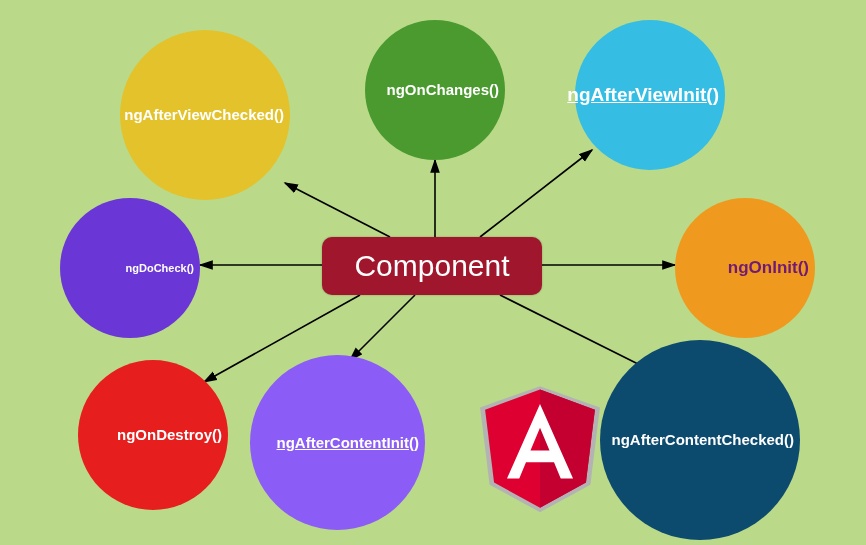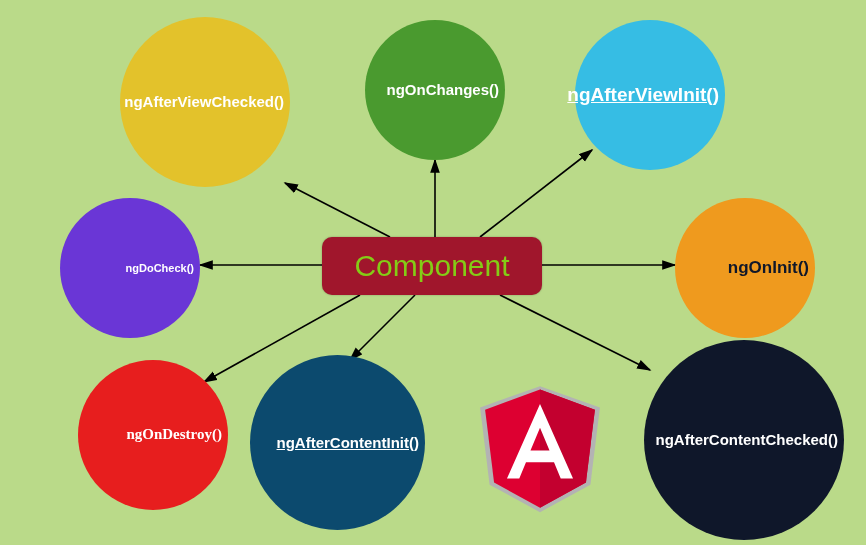--- a/index.html
+++ b/index.html
@@ -9,21 +9,21 @@
     background: #bada89;
     position: relative;
     font-family: Arial, Helvetica, sans-serif;
     overflow: hidden;
   }
   .diagram { position: relative; width: 100%; height: 100%; }
   svg.arrows { position: absolute; top: 0; left: 0; width: 866px; height: 545px; pointer-events: none; }
   .center-box {
     position: absolute;
     background: #a0162c;
-    color: #84cc16;
+    color: #ffffff;
     font-size: 30px;
     border-radius: 10px;
     display: flex;
     align-items: center;
     justify-content: center;
     left: 322px; top: 237px; width: 220px; height: 58px;
     box-shadow: 0 0 2px rgba(0,0,0,.3);
   }
   .node {
     position: absolute;
@@ -31,21 +31,21 @@
     display: flex;
     align-items: center;
     justify-content: flex-end;
     color: #fff;
     font-weight: bold;
     text-align: center;
     padding: 6px;
   }
   .node span { line-height: 1.15; }
   .node a { color: #fff; text-decoration: underline; }
-  .node.black-text { color: #0f172a; }
+  .node.black-text { color: #701a75; }
   .logo { position: absolute; left: 470px; top: 370px; width: 140px; height: 150px; }
 </style>
 </head>
 <body>
 
 <div class="diagram">
 
   <svg class="arrows" viewBox="0 0 866 545">
     <defs>
       <marker id="ah" markerWidth="10" markerHeight="10" refX="8" refY="3" orient="auto">
@@ -59,49 +59,49 @@
     <line x1="542" y1="265" x2="675" y2="265" stroke="#000" stroke-width="1.6" marker-end="url(#ah)"></line>
     <line x1="360" y1="295" x2="204" y2="382" stroke="#000" stroke-width="1.6" marker-end="url(#ah)"></line>
     <line x1="415" y1="295" x2="350" y2="360" stroke="#000" stroke-width="1.6" marker-end="url(#ah)"></line>
     <line x1="500" y1="295" x2="650" y2="370" stroke="#000" stroke-width="1.6" marker-end="url(#ah)"></line>
   </svg>
 
   <div class="center-box">
     <span>Component</span>
   </div>
 
-  <div class="node" style="left:120px; top:17px; width:170px; height:170px; background:#e3c22b; font-size:15px;">
+  <div class="node" style="left:120px; top:30px; width:170px; height:170px; background:#e3c22b; font-size:15px;">
     <span>ngAfterViewChecked()</span>
   </div>
 
   <div class="node" style="left:365px; top:20px; width:140px; height:140px; background:#4a9a2f; font-size:15px;">
     <span>ngOnChanges()</span>
   </div>
 
   <div class="node" style="left:575px; top:20px; width:150px; height:150px; background:#36bde4; font-size:19px;">
     <a href="#"><span>ngAfterViewInit()</span></a>
   </div>
 
   <div class="node" style="left:60px; top:198px; width:140px; height:140px; background:#6a36d6; font-size:11px;">
     <span>ngDoCheck()</span>
   </div>
 
   <div class="node black-text" style="left:675px; top:198px; width:140px; height:140px; background:#ef9a1e; font-size:17px;">
     <span>ngOnInit()</span>
   </div>
 
-  <div class="node" style="left:78px; top:360px; width:150px; height:150px; background:#e71e1e; font-size:15px;font-family:Liberation Serif, serif;">
+  <div class="node" style="left:78px; top:360px; width:150px; height:150px; background:#e71e1e; font-size:15px;">
     <span>ngOnDestroy()</span>
   </div>
 
-  <div class="node" style="left:250px; top:355px; width:175px; height:175px; background:#0c4a6e; font-size:15px;">
+  <div class="node" style="left:250px; top:355px; width:175px; height:175px; background:#8b5cf6; font-size:15px;">
     <a href="#"><span>ngAfterContentInit()</span></a>
   </div>
 
-  <div class="node" style="left:644px; top:340px; width:200px; height:200px; background:#0f172a; font-size:15px;">
+  <div class="node" style="left:600px; top:340px; width:200px; height:200px; background:#0c4a6e; font-size:15px;">
     <span>ngAfterContentChecked()</span>
   </div>
 
   <div class="logo">
     <svg viewBox="0 0 250 250" width="140" height="150">
       <polygon points="125,20 232,58 215,196 125,245 35,196 18,58" fill="#b3b3b3"></polygon>
       <polygon points="125,26 223,62 207,192 125,237 43,192 27,62" fill="#dd0031"></polygon>
       <polygon points="125,26 125,237 207,192 223,62" fill="#c3002f"></polygon>
       <path fill="#fff" d="M125 52 L66 185 h22 l12-29 h50 l12 29 h22 L125 52 z M125 94 l17 41 h-34 l17-41 z"></path>
     </svg>

